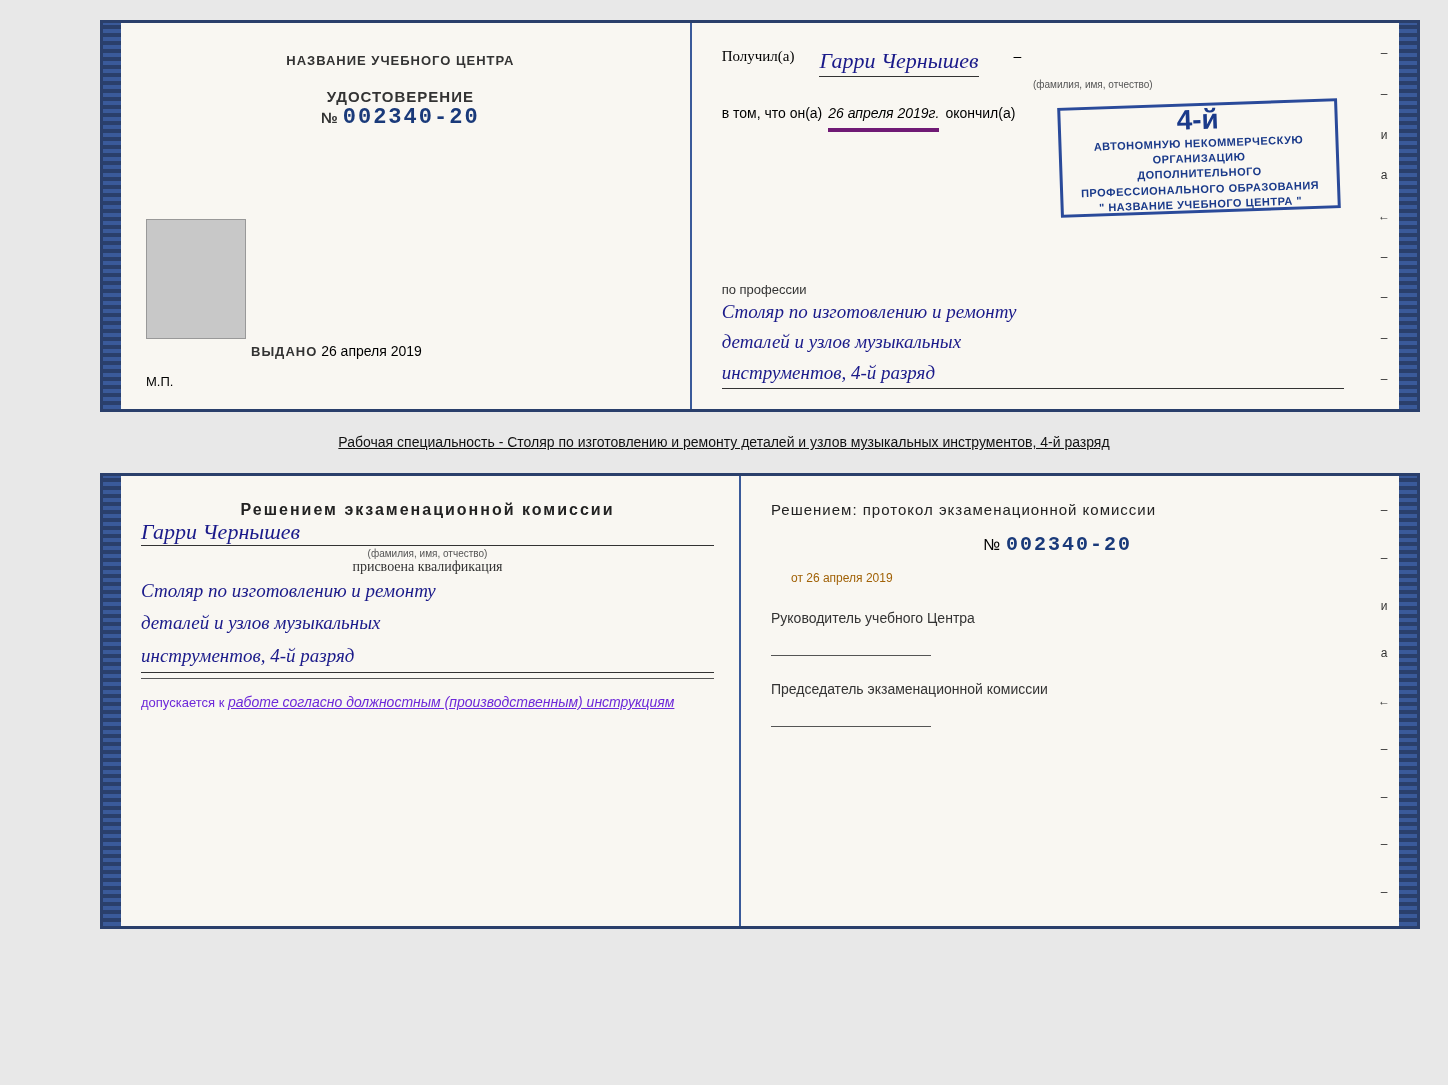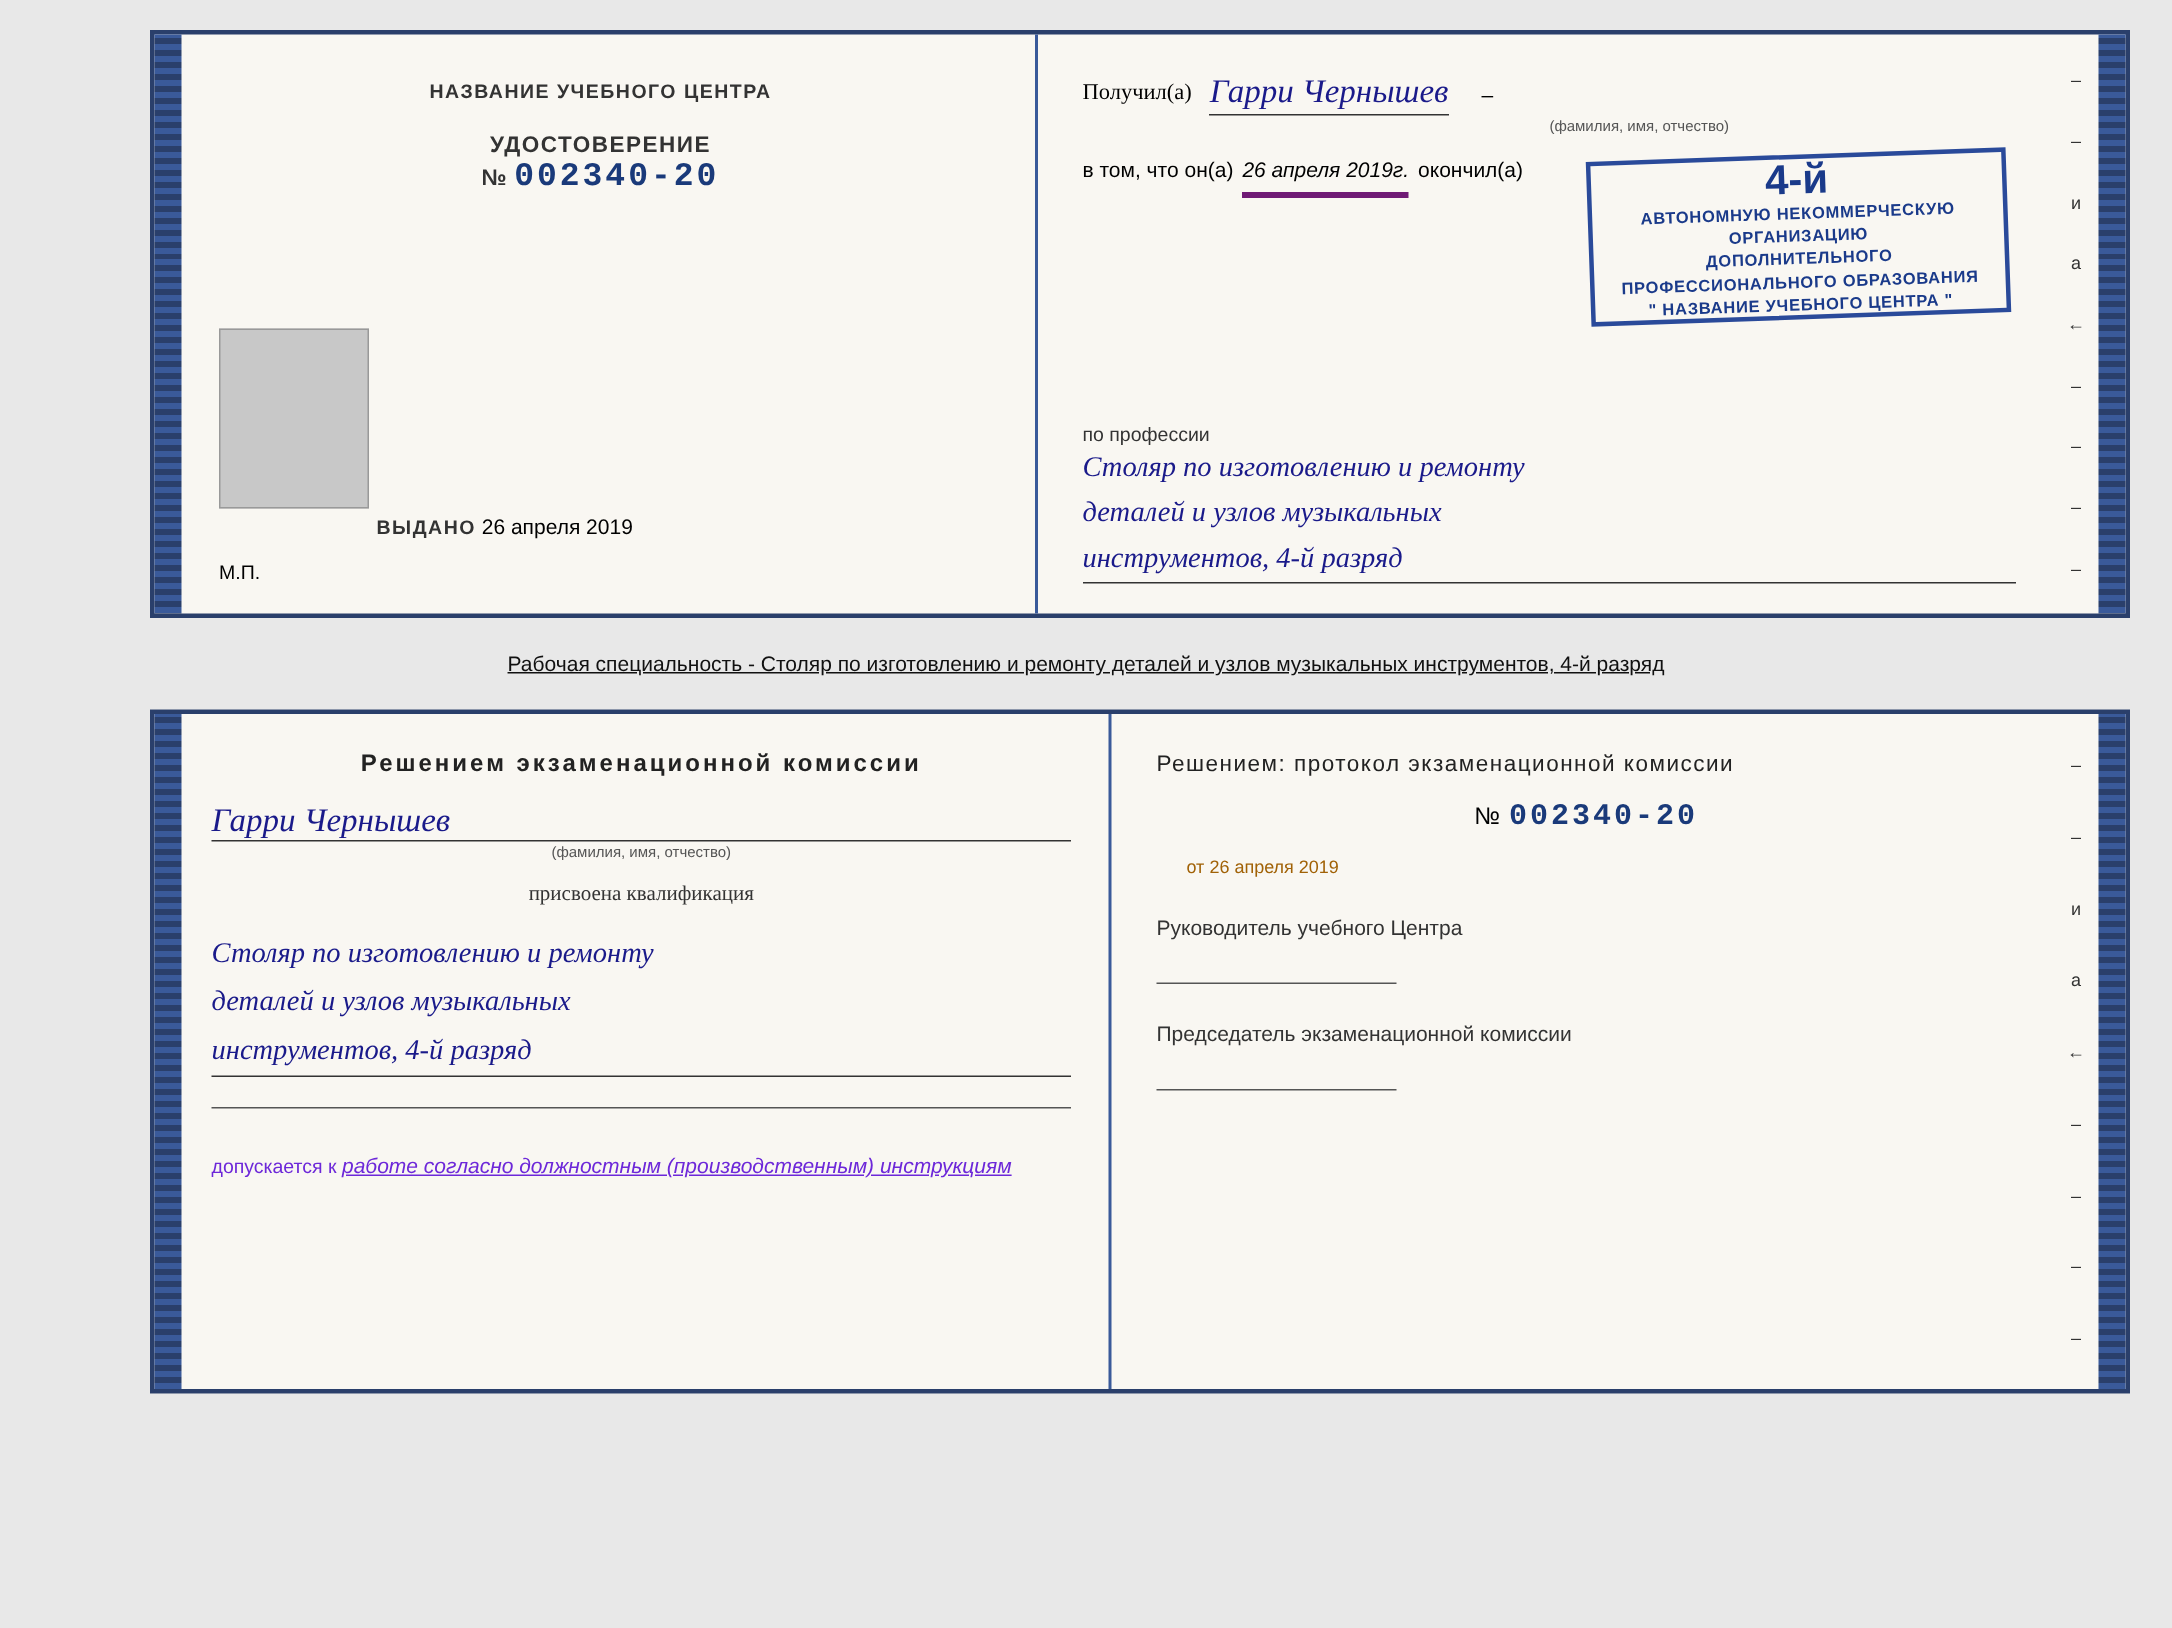--- a/index.html
+++ b/index.html
@@ -251,21 +251,20 @@
       border: 3px solid #2a3f6b;
       background: #f9f7f2;
     }
 
     .cert-bottom-left {
       flex: 1;
       padding: 25px 25px 25px 20px;
       border-right: 2px solid #3a5a9a;
       display: flex;
       flex-direction: column;
-      gap: 15px;
       min-height: 450px;
     }
 
     .cert-bottom-right {
       flex: 1;
       padding: 25px 25px 25px 30px;
       display: flex;
       flex-direction: column;
       gap: 15px;
     }
@@ -406,21 +405,21 @@
           <span class="cert-title" style="font-size:13px;">Выдано</span>
           <span class="issue-date-value">26 апреля 2019</span>
         </div>
 
         <div class="mp-label">М.П.</div>
       </div>
 
       <div class="cert-right-page">
 
         <div style="display:flex; flex-direction:column; gap:2px;">
-          <div style="display:flex; align-items:center; gap:12px; flex-wrap:wrap;">
+          <div style="display:flex; align-items:flex-start; gap:25px; flex-wrap:wrap;">
             <span class="recipient-label">Получил(а)</span>
             <span class="recipient-name">Гарри Чернышев</span>
             <span style="font-size:14px; font-family:Arial; margin-left:10px;">–</span>
           </div>
           <div style="padding-left:120px;">
             <div class="recipient-name-sub">(фамилия, имя, отчество)</div>
           </div>
         </div>
 
         <div class="date-line">

